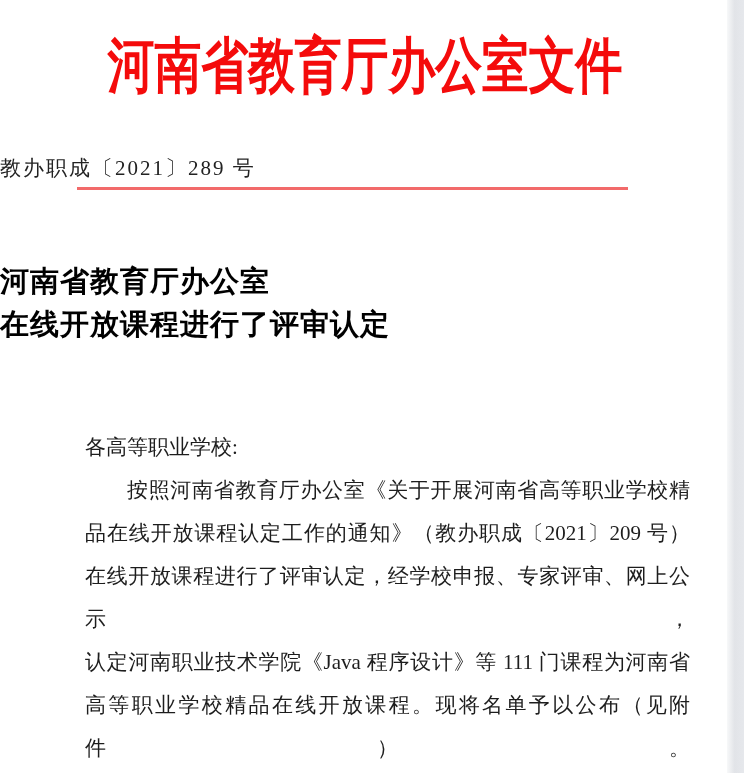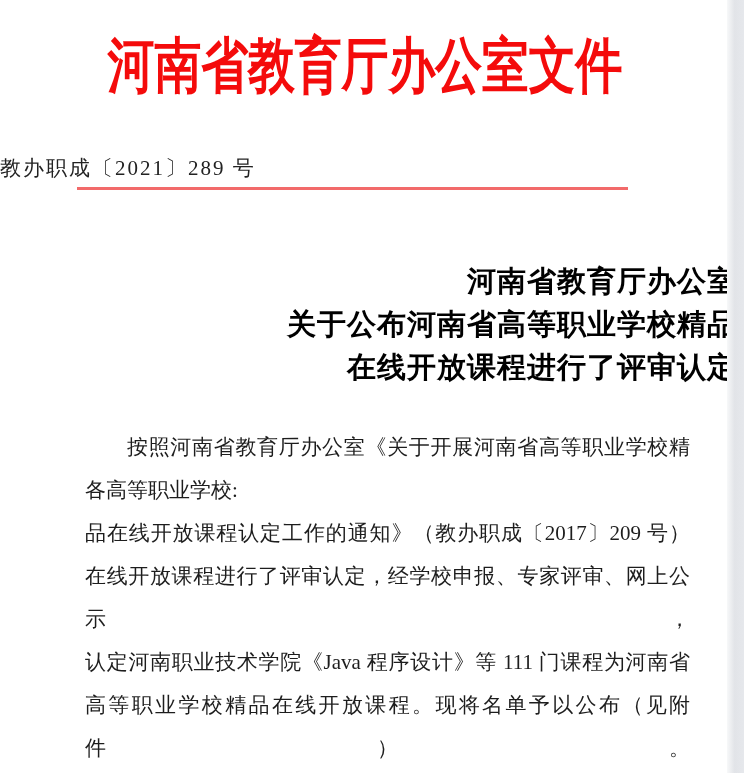--- a/index.html
+++ b/index.html
@@ -41,26 +41,25 @@
   }
   
   .red-line{
     position:absolute;top:187px;left:77px;
     width:551px;height:3px;
     background:var(--divider-red);
   }
   
   .heading{
     position:absolute;top:260px;left:0;width:730px;
-    text-align:right;
+    text-align:left;
     font-size:29px;font-weight:bold;
     line-height:43px;
     letter-spacing:1px;
     color:#000;
-    padding-left:7px;
   }
   
   .body-text{
     position:absolute;top:426px;left:85px;width:605px;
     font-size:21px;line-height:43px;
     color:var(--text-black);
   }
   .line{white-space:nowrap;}
   .line.fill{
     white-space:normal;
@@ -84,28 +83,27 @@
   <div class="banner">
     <span class="banner-text">河南省教育厅办公室文件</span>
   </div>
 
   <div class="doc-number">教办职成〔2021〕289 号</div>
 
   <div class="red-line"></div>
 
   <div class="heading">
     <div>河南省教育厅办公室</div>
-    <div>关于公布河南省高等职业学校精品</div>
     <div>在线开放课程进行了评审认定</div>
   </div>
 
   <div class="body-text">
+    <div class="line plain">各高等职业学校:</div>
     <div class="line indent fill">按照河南省教育厅办公室《关于开展河南省高等职业学校精</div>
-    <div class="line plain">各高等职业学校:</div>
-    <div class="line fill">品在线开放课程认定工作的通知》（教办职成〔2017〕209 号）</div>
+    <div class="line fill">品在线开放课程认定工作的通知》（教办职成〔2021〕209 号）</div>
     <div class="line fill">在线开放课程进行了评审认定，经学校申报、专家评审、网上公示，</div>
     <div class="line fill">认定河南职业技术学院《Java 程序设计》等 111 门课程为河南省</div>
     <div class="line fill">高等职业学校精品在线开放课程。现将名单予以公布（见附件）。</div>
 
   </div>
 
   <div class="page-edge"></div>
 
 </div>
 

